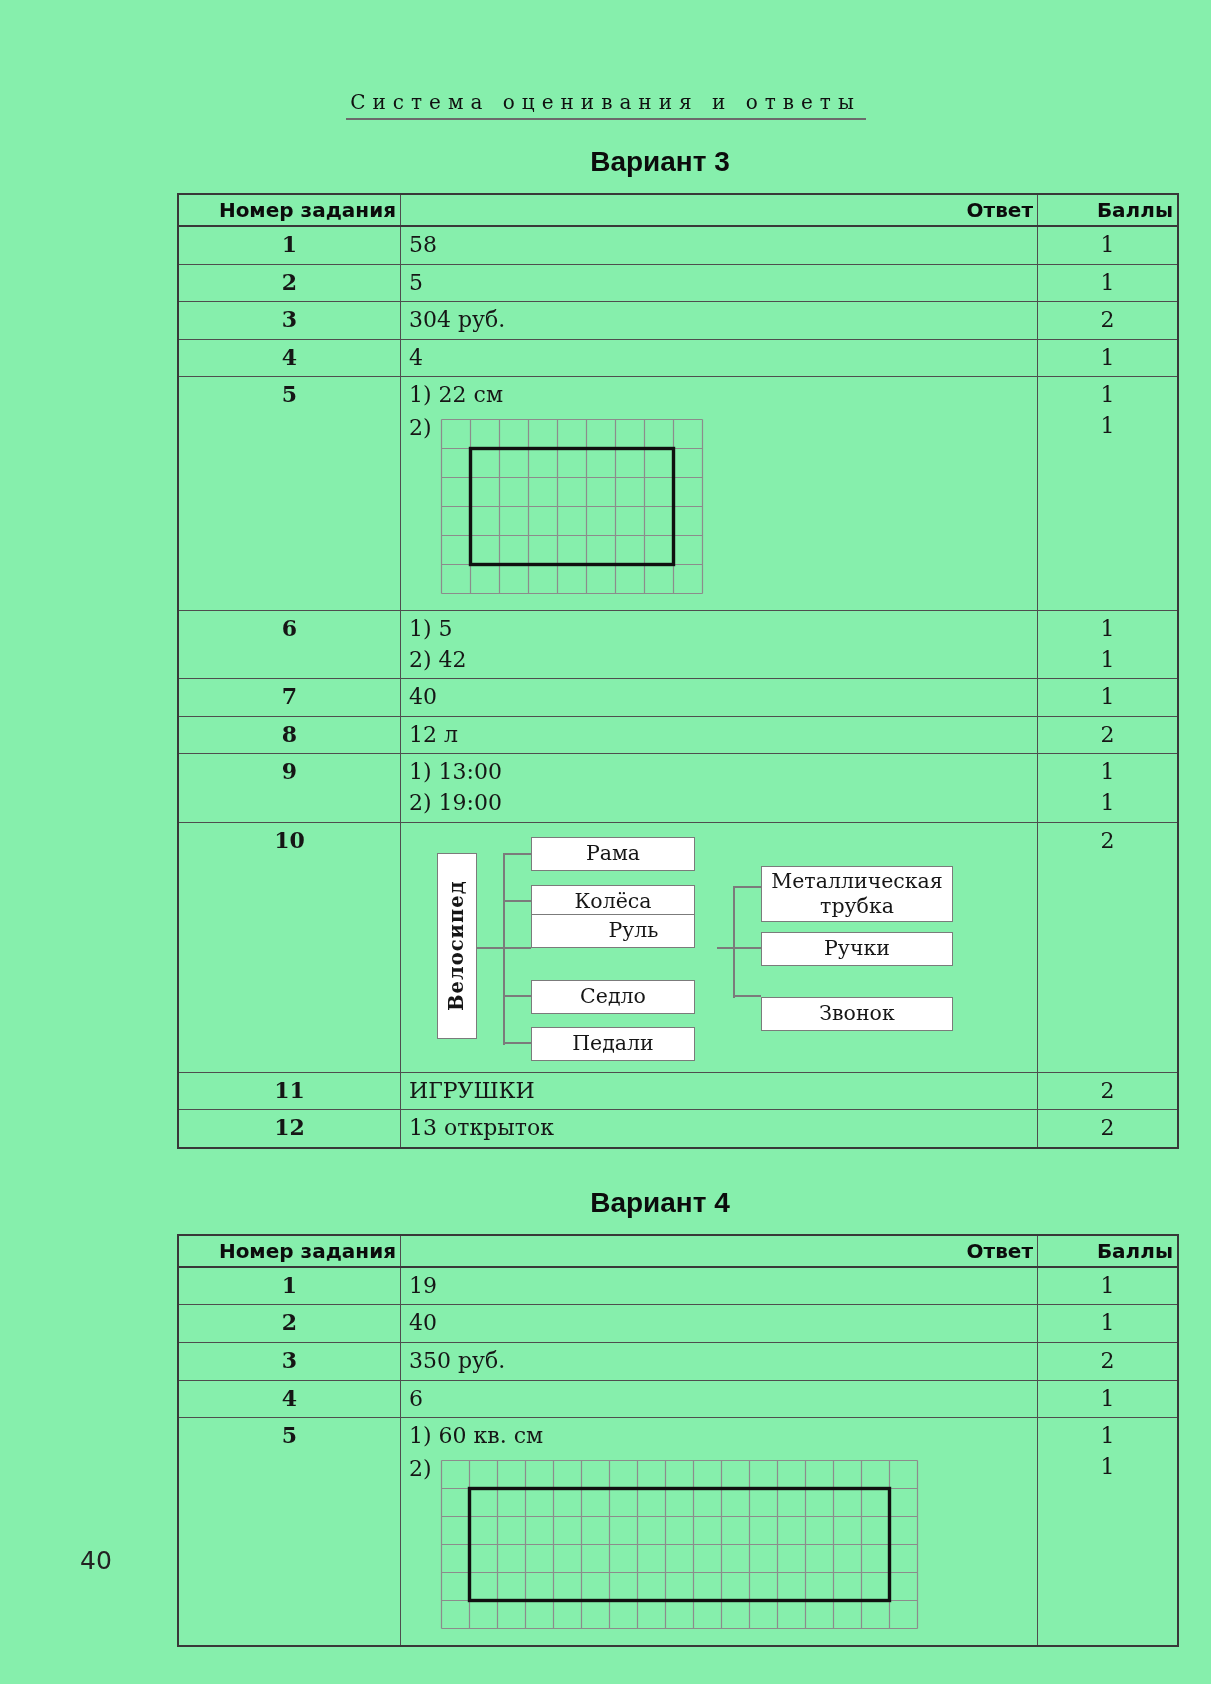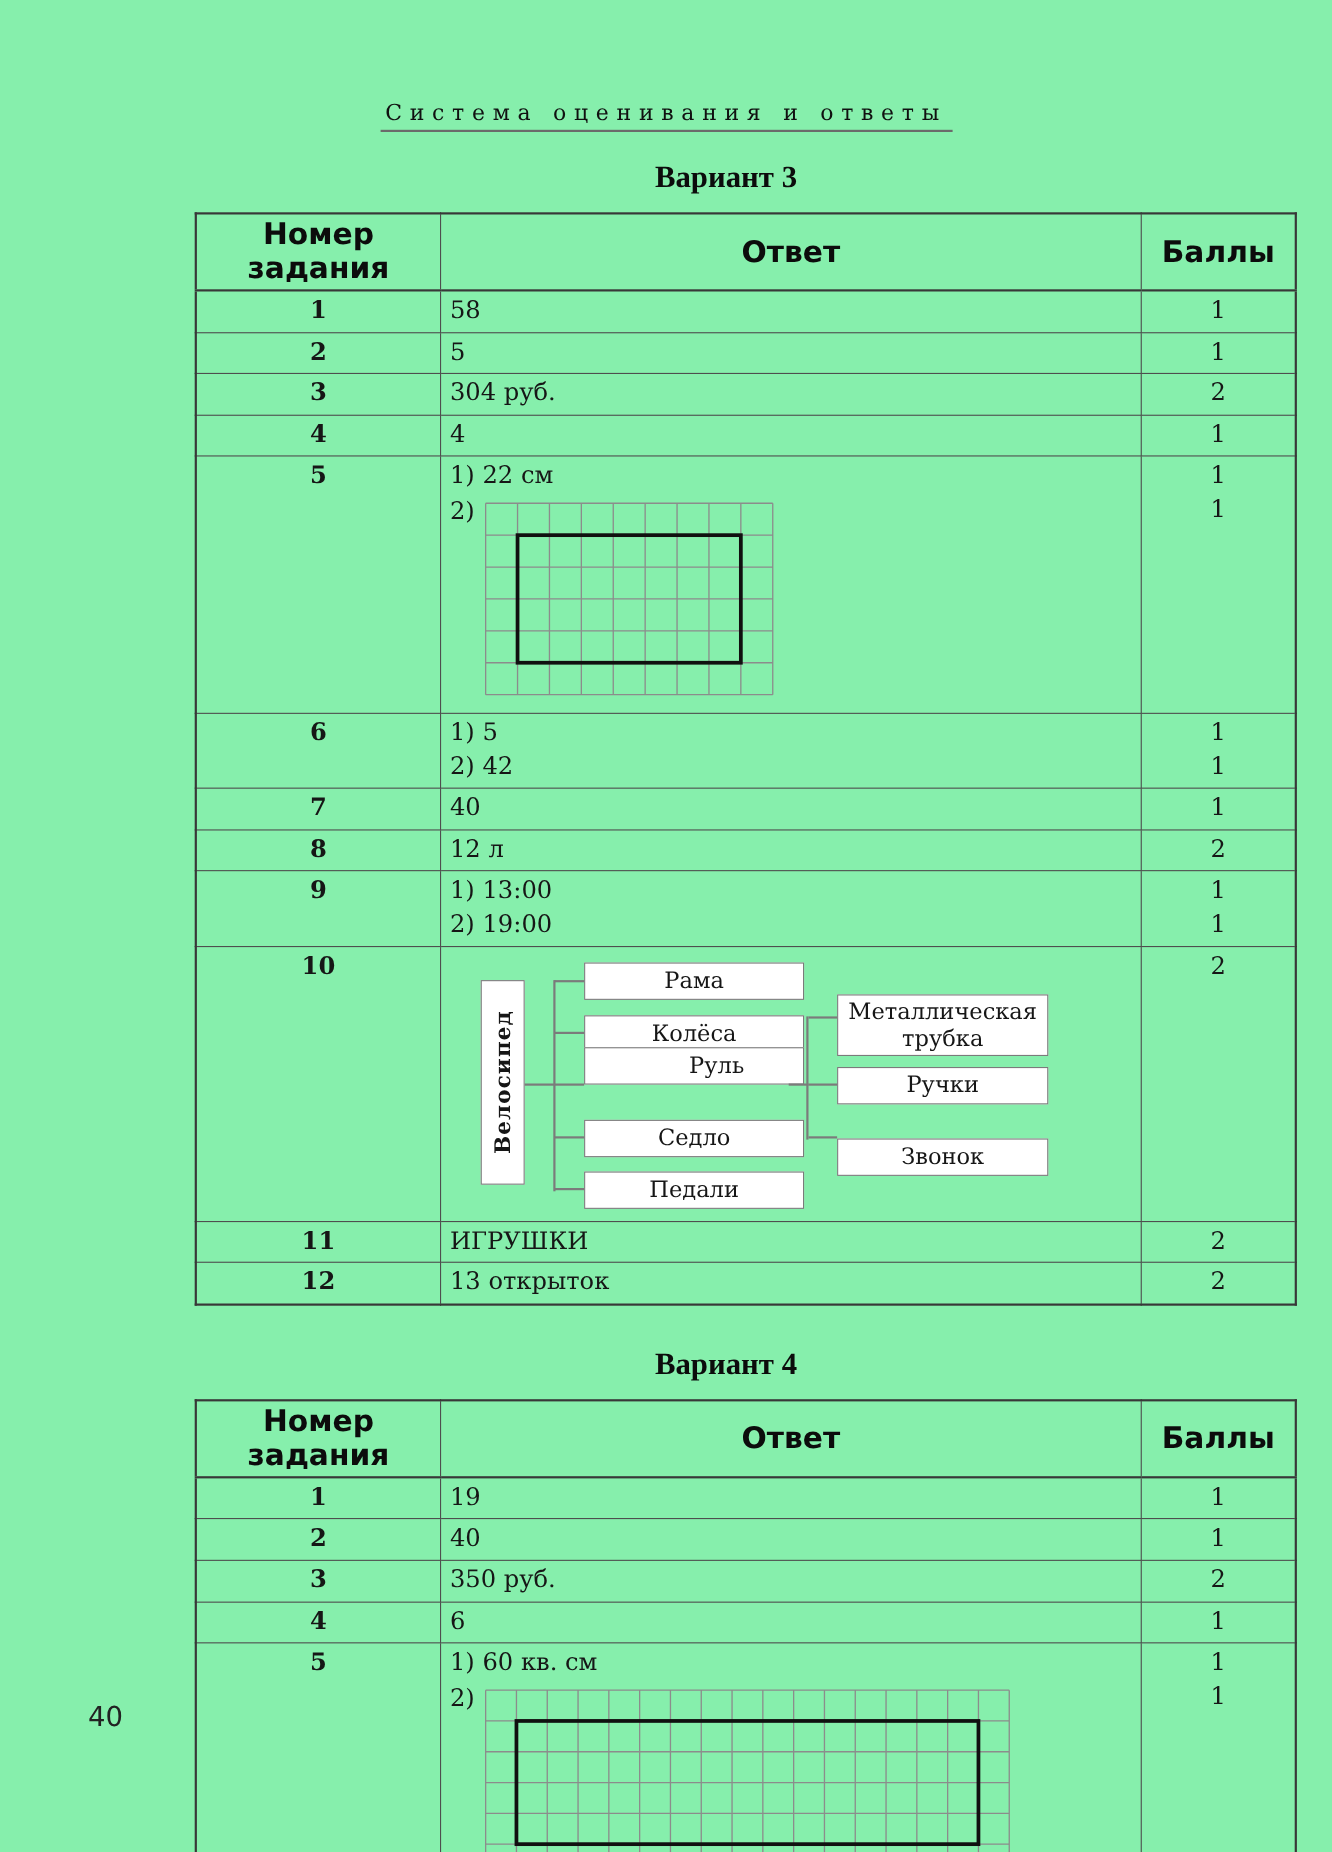--- a/index.html
+++ b/index.html
@@ -3,47 +3,47 @@
 <meta charset="utf-8">
 <style>
   html,body{margin:0;padding:0;background:#ffffff;}
   .page{position:relative;width:1211px;height:1684px;background:#86efac;color:#161616;overflow:hidden;
         font-family:"DejaVu Serif", serif;}
   .runhead{width:900px;margin:0 auto;padding-top:90px;text-align:center;}
   .runhead .rh-text{display:inline-block;font-family:"DejaVu Serif",serif;font-size:20px;letter-spacing:7px;
         color:#101010;padding:0 4px 6px 4px;}
   .rh-rule{width:520px;margin:0 auto;border-bottom:2px solid #6b6b6b;margin-top:-2px;}
   .vtitle{margin:26px 0 15px 177px;width:966px;text-align:center;
-        font-family:Liberation Serif, serif;font-weight:bold;font-size:28px;color:#0c0c0c;}
+        font-family:Liberation Sans, sans-serif;font-weight:bold;font-size:28px;color:#0c0c0c;}
   .vtitle.second{margin-top:38px;}
   table.anstable{border-collapse:collapse;table-layout:fixed;margin-left:177px;
         border:2.4px solid #383838;}
   table.anstable th, table.anstable td{border:1.5px solid #4e4e4e;}
-  table.anstable thead th{font-family:"DejaVu Sans",sans-serif;font-weight:bold;font-size:27px;
-        text-align:center;padding:3px 4px;border-bottom:2.2px solid #383838;color:#0c0c0c;}
+  table.anstable thead th{font-family:"DejaVu Sans",sans-serif;font-weight:bold;font-size:20px;
+        text-align:right;padding:3px 4px;border-bottom:2.2px solid #383838;color:#0c0c0c;}
   th.c1,td.cnum{width:213px;}
   th.c2,td.cans{width:620px;}
   th.c3,td.cpts{width:131px;}
   td{vertical-align:top;font-size:22px;line-height:1.3;}
   td.cnum{text-align:center;font-weight:bold;padding:3px 4px;}
   td.cans{padding:3px 8px;}
   td.cpts{text-align:center;padding:3px 4px;}
   .ans-line{padding:1px 0;}
   .pt-line{padding:1px 0;}
   .grid-wrap{display:flex;align-items:flex-start;gap:8px;margin:3px 0 12px 0;}
   .grid-label{padding-top:0;}
   svg.grid{display:block;margin-top:4px;}
   
   .diagram{position:relative;width:604px;height:236px;margin:3px 0 4px 0;}
   .dbox{position:absolute;border:1.6px solid #7b7b7b;background:#ffffff;box-sizing:border-box;
         display:flex;align-items:center;justify-content:center;text-align:center;
         font-size:20.5px;line-height:1.2;color:#161616;padding:1px 3px;}
   .droot{left:28px;top:24px;width:40px;height:186px;writing-mode:vertical-rl;transform:rotate(180deg);
         font-weight:bold;font-size:19.5px;letter-spacing:1px;}
-  .dl1{left:122px;width:200px;height:34px;}
+  .dl1{left:122px;width:164px;height:34px;}
   .dl2{left:352px;width:192px;}
   .dline{position:absolute;background:#7b7b7b;}
   .pagenum{position:absolute;left:80px;top:1546px;font-family:"DejaVu Sans",sans-serif;
         font-size:25px;color:#222;}
 </style>
 </head>
 <body>
 
 <div class="page">
 

